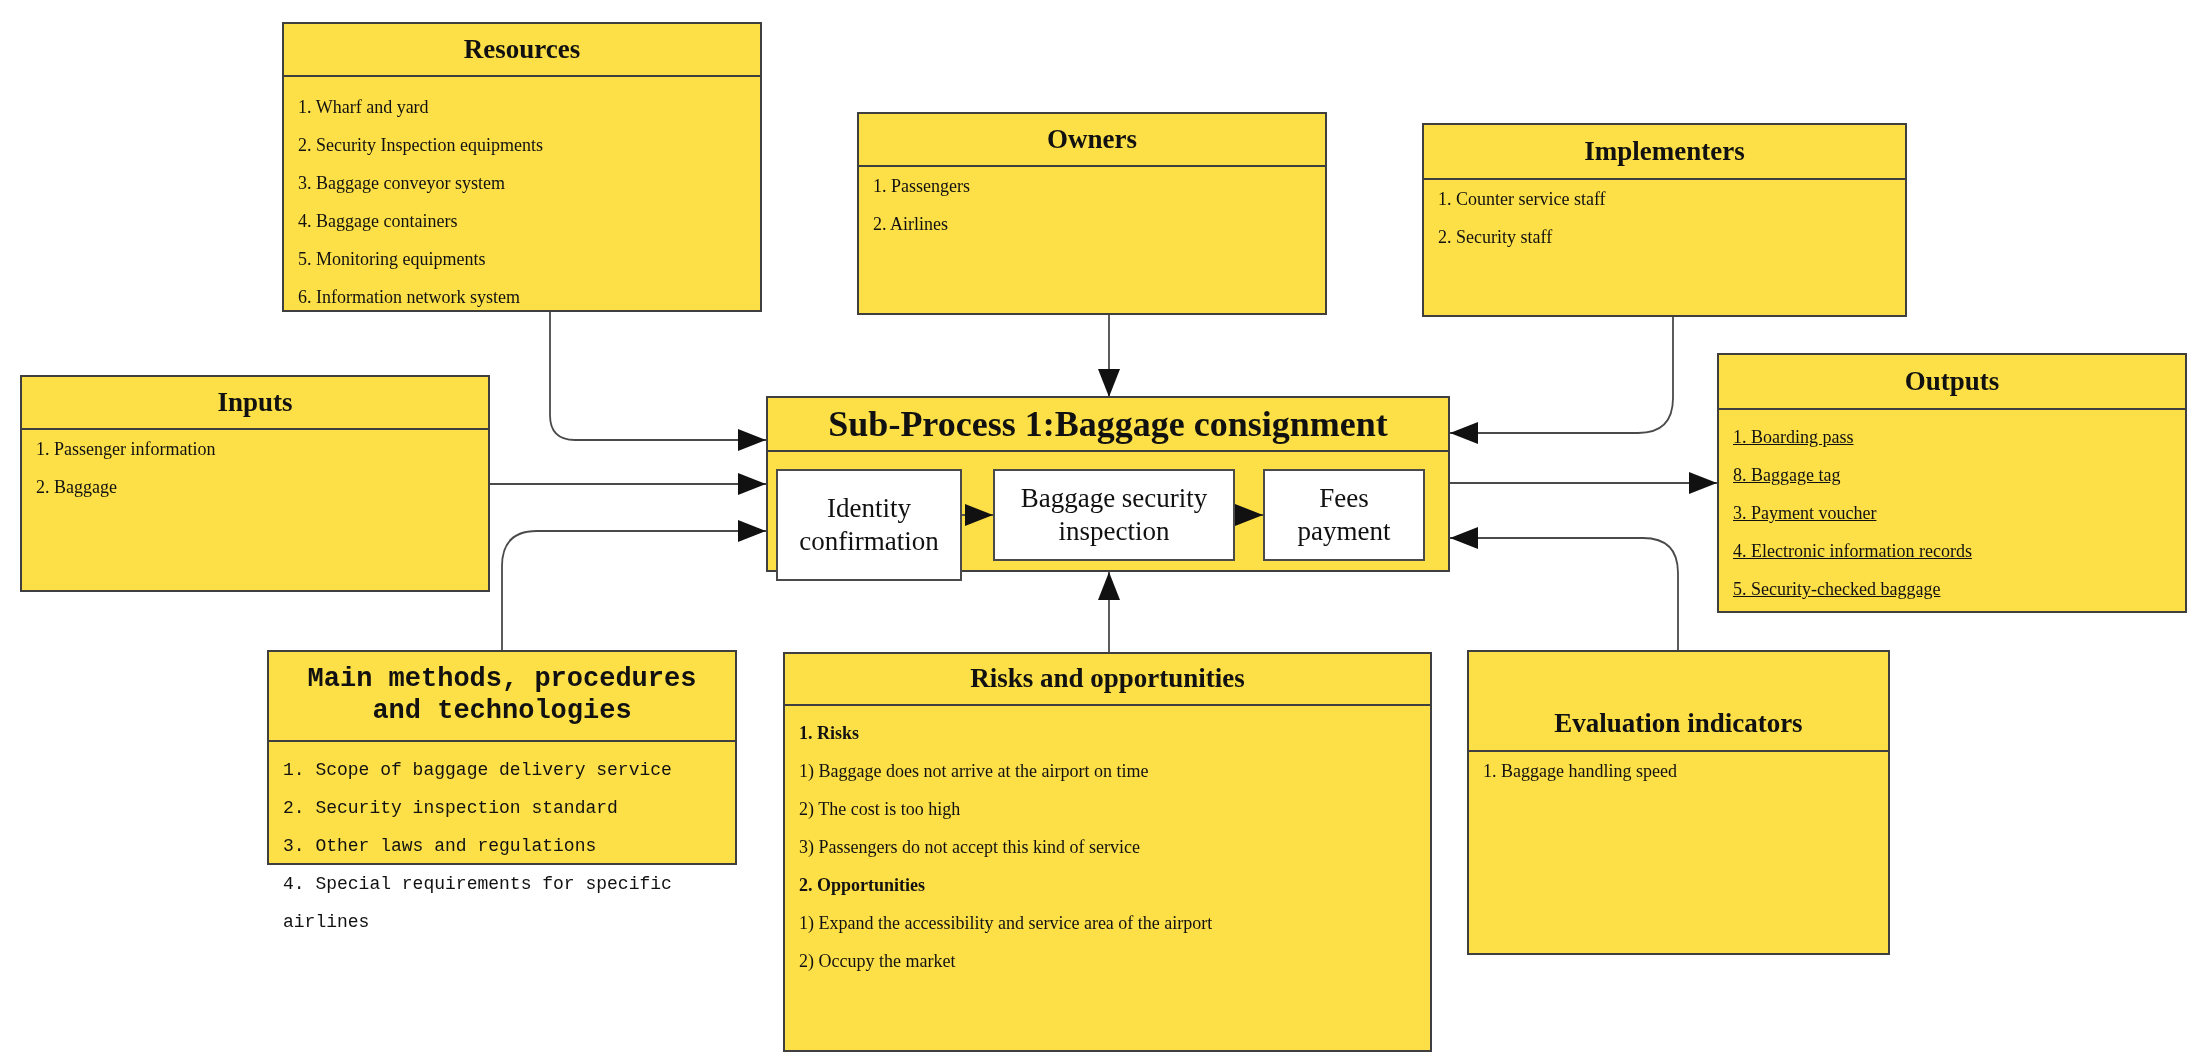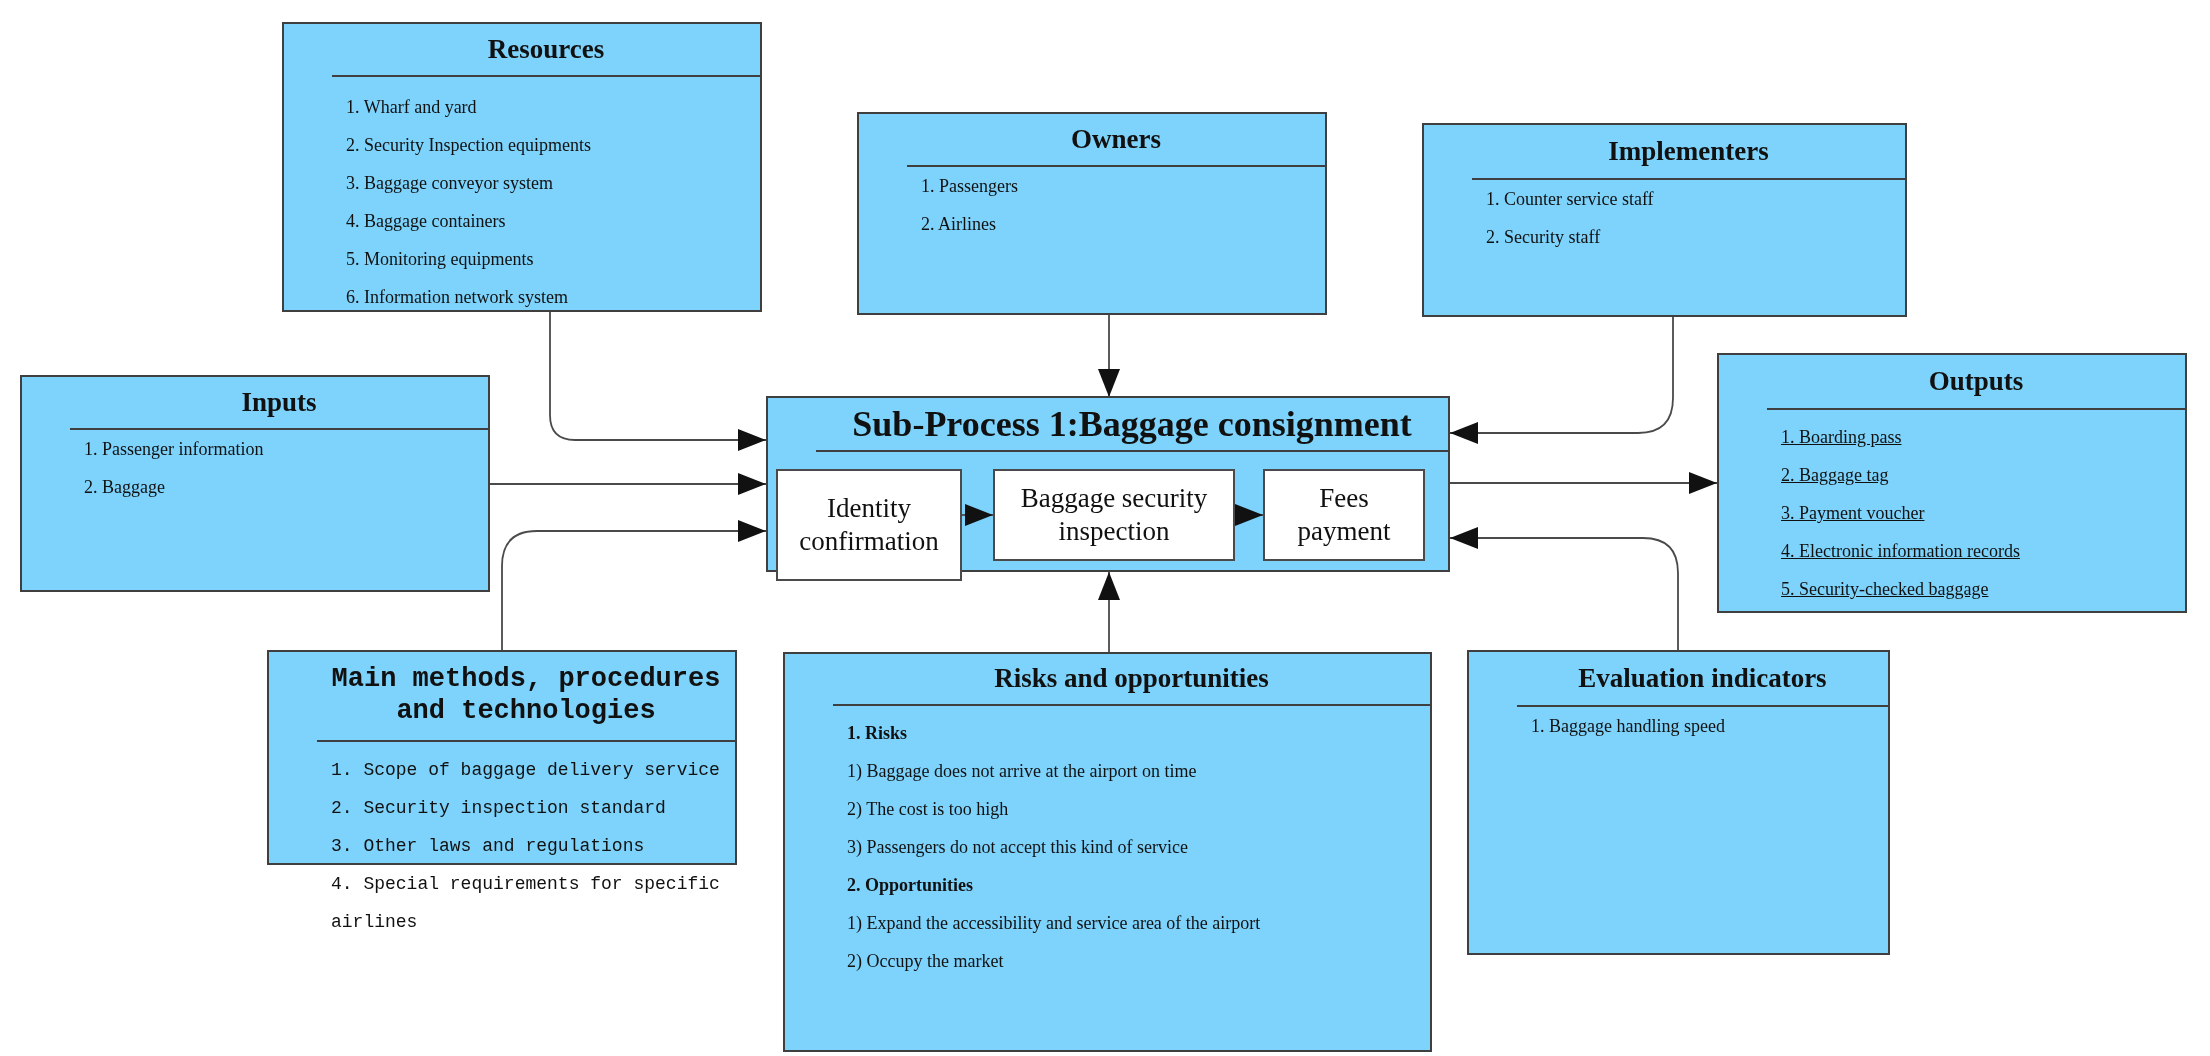--- a/index.html
+++ b/index.html
@@ -1,20 +1,20 @@
 <!DOCTYPE html>
 <html><head>
 <meta charset="utf-8">
 <style>
   html,body { margin:0; padding:0; background:#ffffff; }
   .canvas {
     position:relative; width:2210px; height:1056px; background:#ffffff;
     font-family:"Liberation Serif","DejaVu Serif",serif; color:#111111;
   }
-  .box { position:absolute; border:2px solid #3f3f3f; background:#7dd3fc; box-sizing:border-box;padding-left:48px; }
+  .box { position:absolute; border:2px solid #3f3f3f; background:#fde047; box-sizing:border-box; }
   .hd {
     box-sizing:border-box; border-bottom:2px solid #3f3f3f;
     display:flex; align-items:center; justify-content:center;
     font-weight:bold; font-size:27px; line-height:1.18; text-align:center; padding:2px 10px;
   }
   .bd { box-sizing:border-box; padding:11px 12px 8px 14px; font-size:18px; line-height:38px; }
   .bd.center { display:flex; flex-direction:column; justify-content:flex-start; height:calc(100% - 53px); padding-top:0; padding-bottom:0; }
   .item { white-space:normal; }
   .bold { font-weight:bold; }
   .step {
@@ -69,21 +69,21 @@
     <div class="hd" style="height:54px; font-size:36px;">Sub-Process 1:Baggage consignment</div>
   </div>
   <div class="step" style="left:776px; top:469px; width:186px; height:112px;">Identity confirmation</div>
   <div class="step" style="left:993px; top:469px; width:242px; height:92px;">Baggage security inspection</div>
   <div class="step" style="left:1263px; top:469px; width:162px; height:92px;">Fees payment</div>
 
   <div class="box" style="left:1717px; top:353px; width:470px; height:260px;">
     <div class="hd" style="height:55px;">Outputs</div>
     <div class="bd" style="padding-top:8px;text-decoration:underline;">
       <div class="item">1. Boarding pass</div>
-      <div class="item">2. Baggage tag</div>
+      <div class="item">8. Baggage tag</div>
       <div class="item">3. Payment voucher</div>
       <div class="item">4. Electronic information records</div>
       <div class="item">5. Security-checked baggage</div>
     </div>
   </div>
 
   <div class="box" style="left:267px; top:650px; width:470px; height:215px;font-family:Liberation Mono, monospace;">
     <div class="hd" style="height:90px;">Main methods, procedures and technologies</div>
     <div class="bd" style="padding-top:9px;">
       <div class="item">1. Scope of baggage delivery service</div>
@@ -100,21 +100,21 @@
       <div class="item">1) Baggage does not arrive at the airport on time</div>
       <div class="item">2) The cost is too high</div>
       <div class="item">3) Passengers do not accept this kind of service</div>
       <div class="item bold">2. Opportunities</div>
       <div class="item">1) Expand the accessibility and service area of the airport</div>
       <div class="item">2) Occupy the market</div>
     </div>
   </div>
 
   <div class="box" style="left:1467px; top:650px; width:423px; height:305px;">
-    <div class="hd" style="height:55px;">Evaluation indicators</div>
+    <div class="hd" style="height:55px;margin-top:45px;">Evaluation indicators</div>
     <div class="bd center" style="height:calc(100% - 55px);">
       <div class="item">1. Baggage handling speed</div>
     </div>
   </div>
 
   <svg class="wires" width="2210" height="1056" viewBox="0 0 2210 1056">
     <defs>
       <marker id="ah" markerUnits="userSpaceOnUse" markerWidth="30" markerHeight="24" refX="28" refY="11" orient="auto">
         <path d="M0,0 L28,11 L0,22 Z" fill="#111111"></path>
       </marker>

